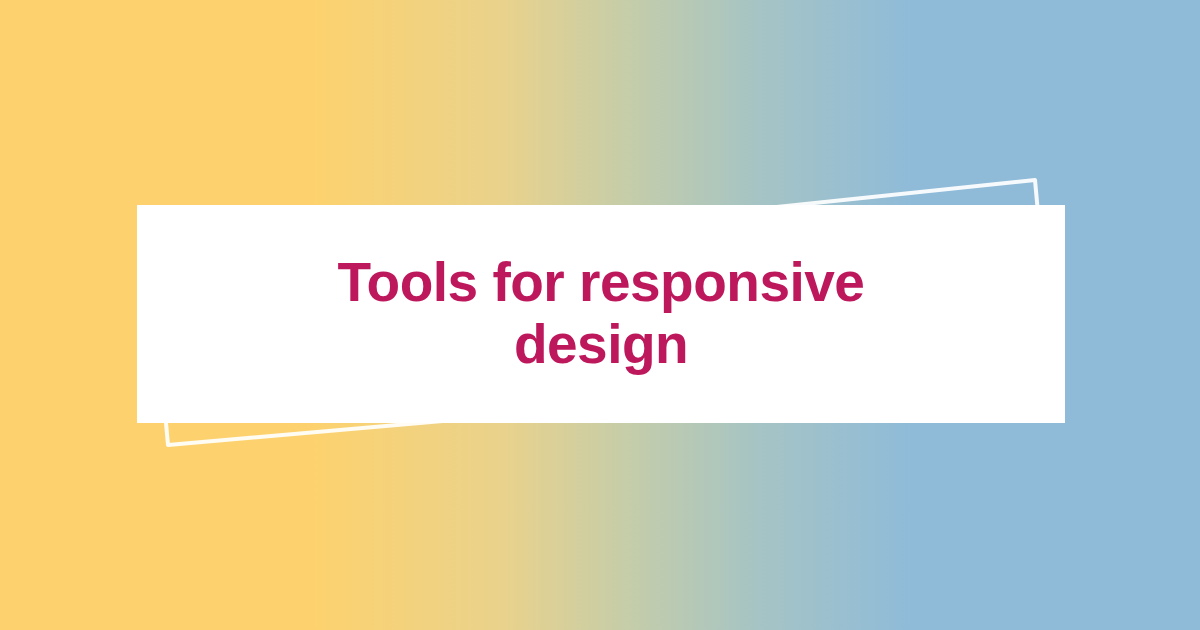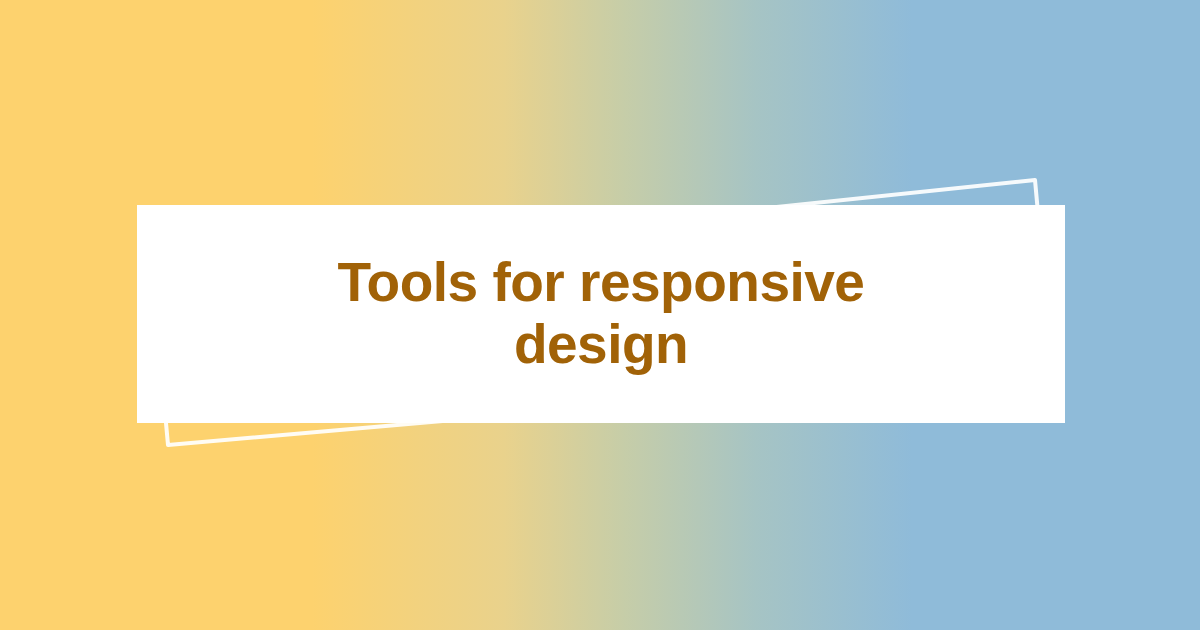--- a/index.html
+++ b/index.html
@@ -63,21 +63,21 @@
     box-sizing: border-box;
   }
 
   .card-title {
     margin: 0;
     font-family: "Liberation Sans", sans-serif;
     font-weight: bold;
     font-size: 55px;
     line-height: 1.12;
     letter-spacing: -0.5px;
-    color: #a16207;
+    color: #be185d;
     text-align: center;
     max-width: 540px;
     word-wrap: break-word;
   }
 </style>
 </head>
 <body>
 
 <div class="banner">
 

